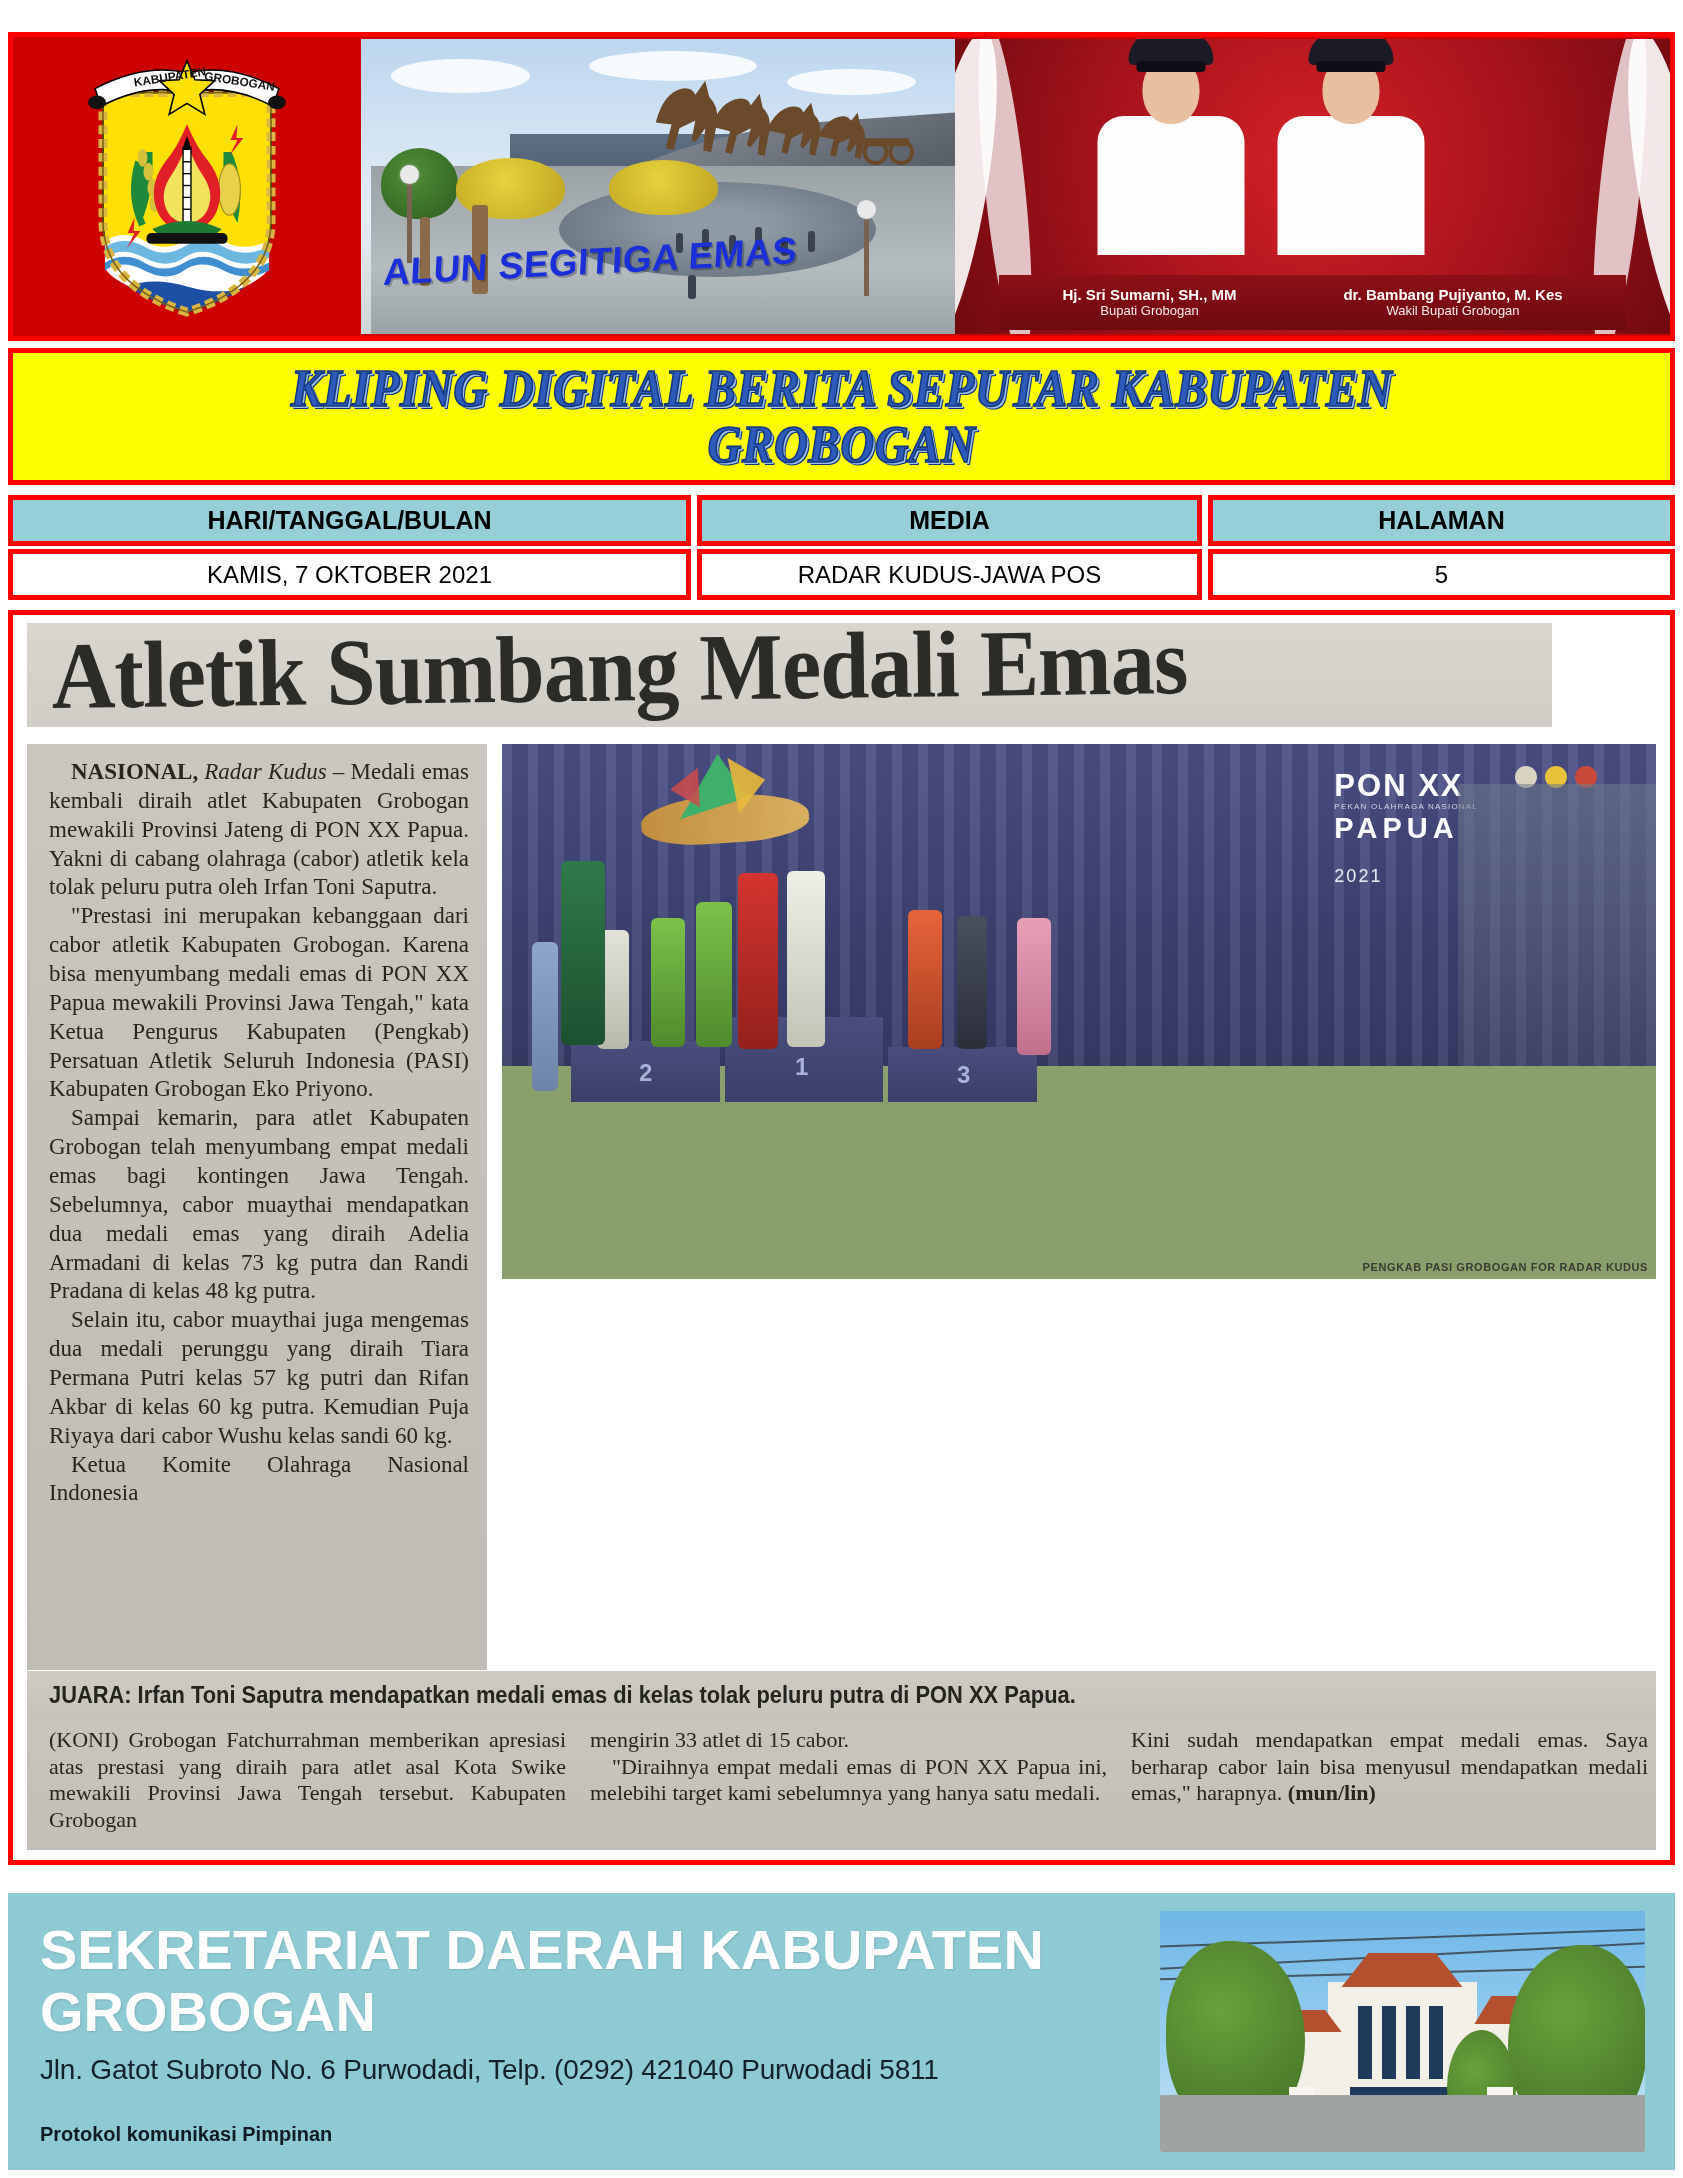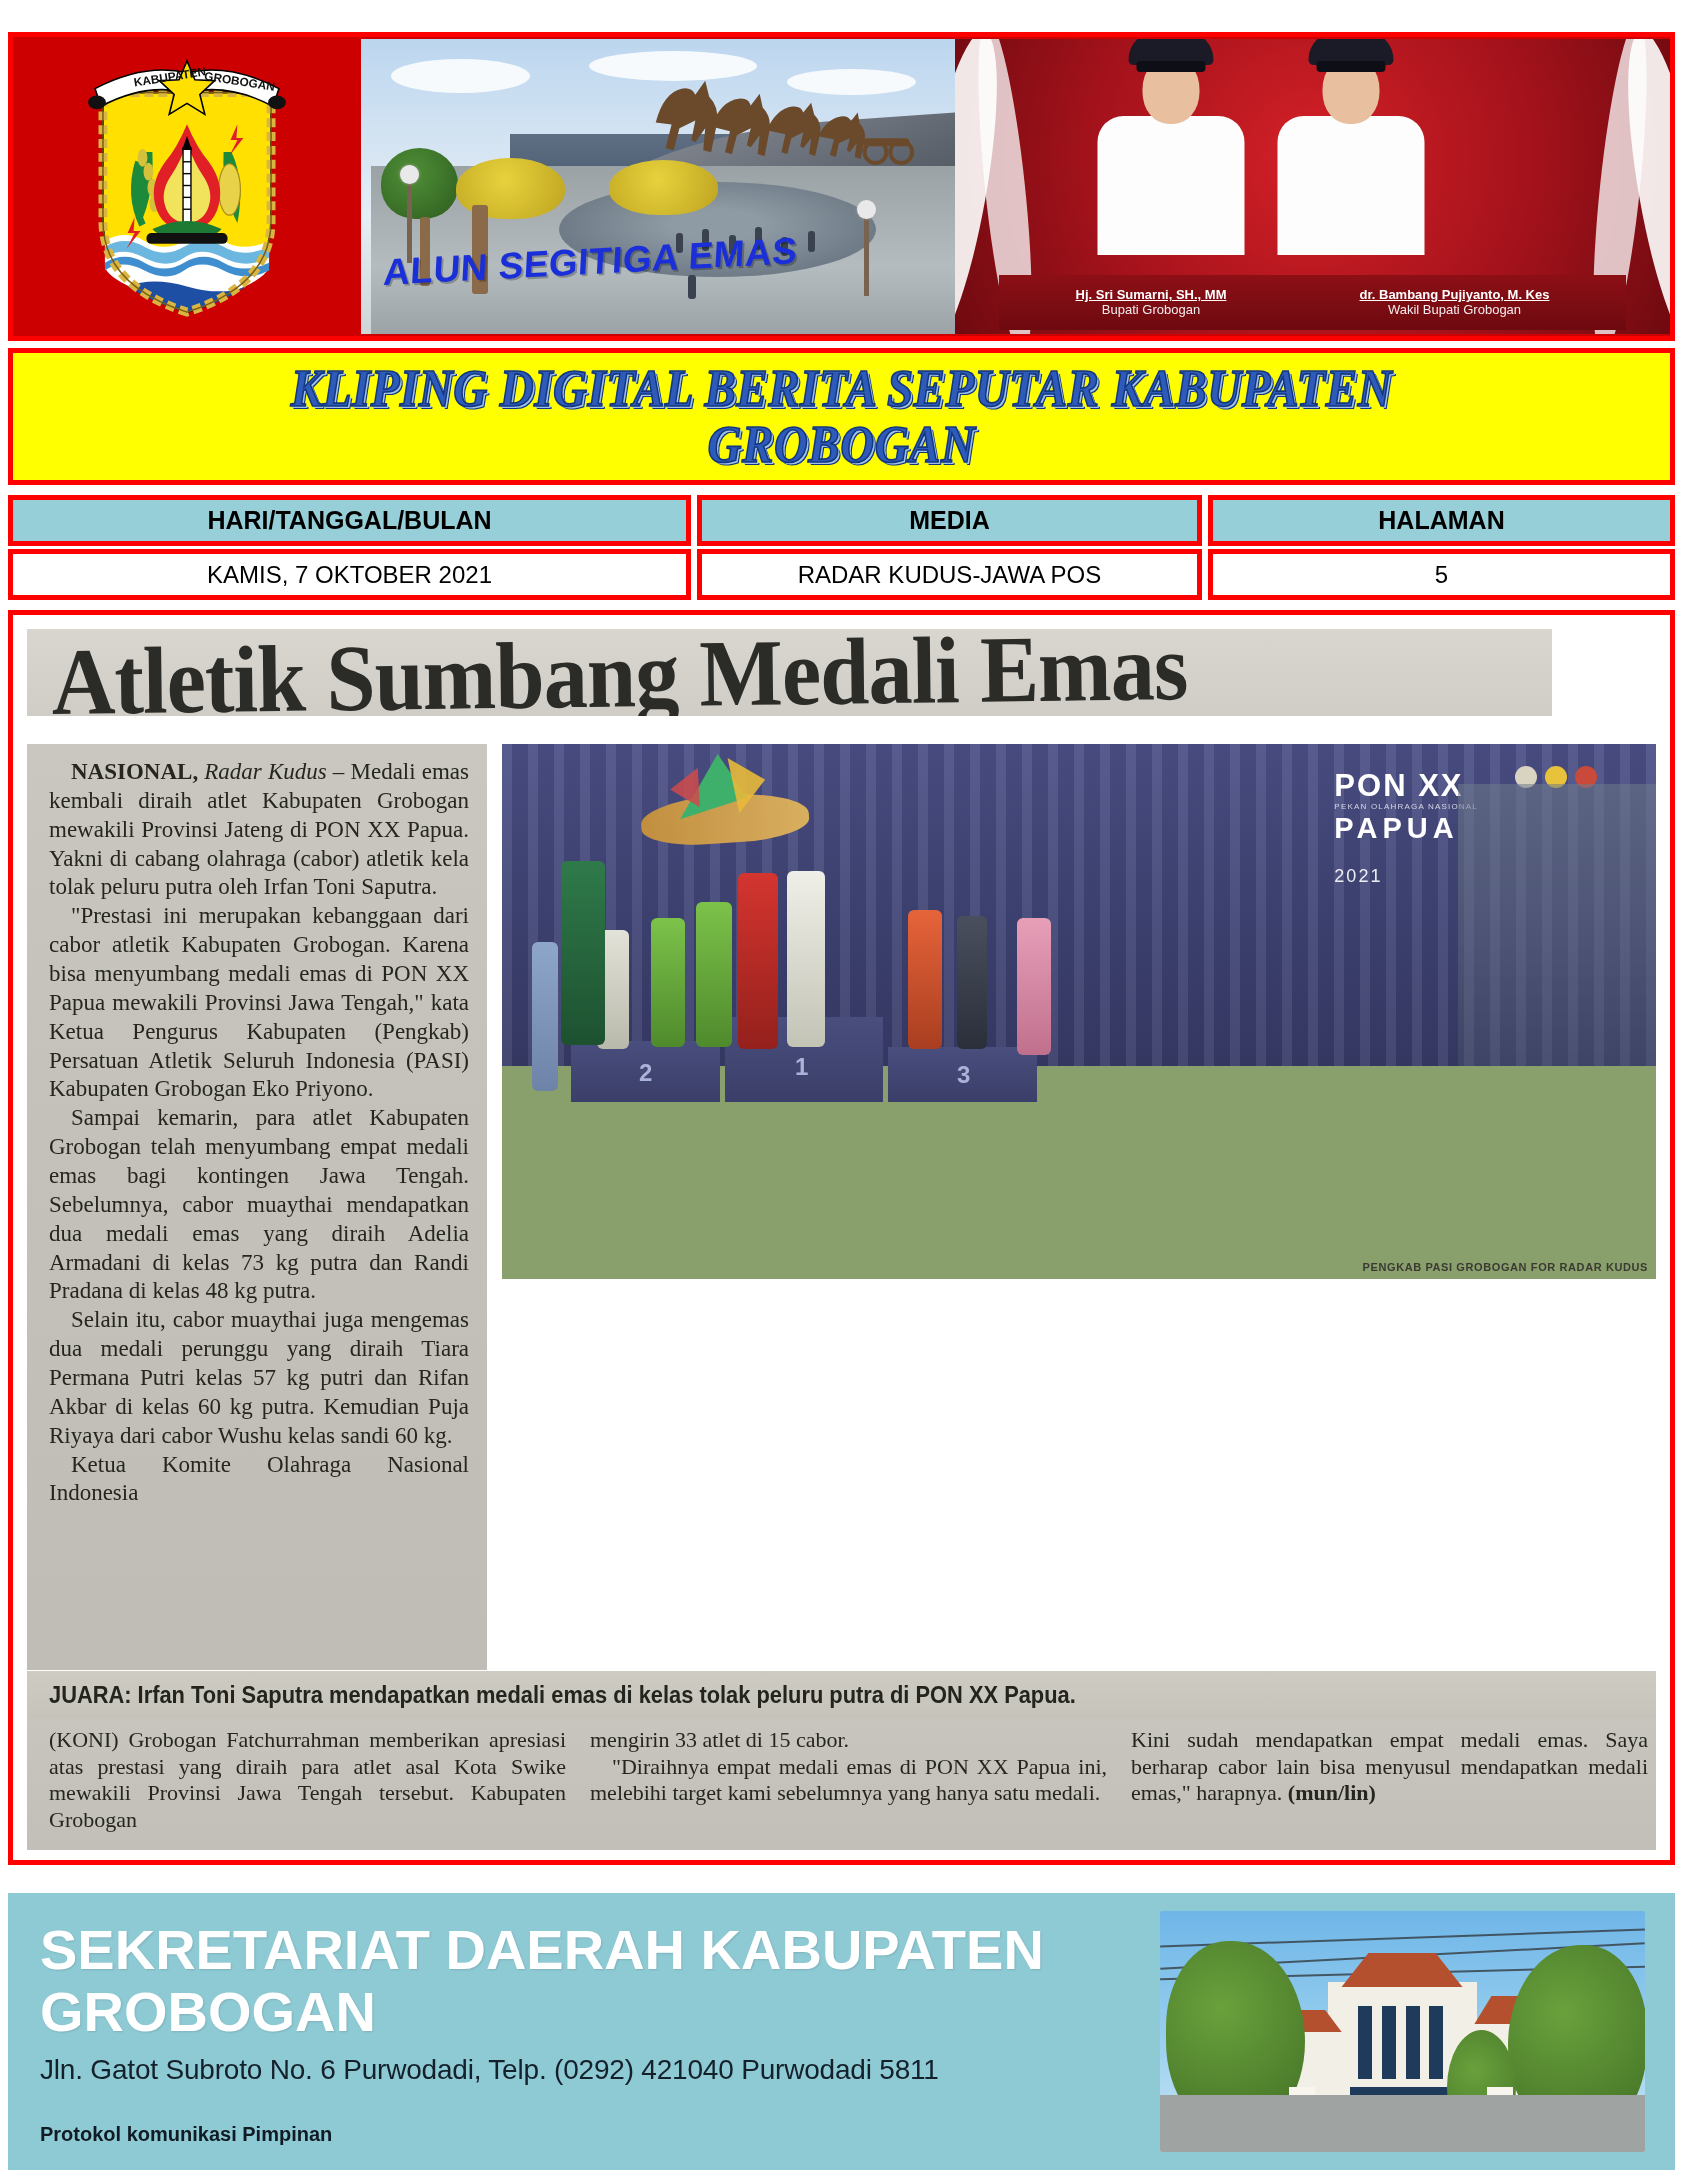--- a/index.html
+++ b/index.html
@@ -75,21 +75,21 @@
   .off-cap  { position:absolute; left:50%; transform:translateX(-50%); top:-24px; width:85px; height:34px; background:#1b1b28; border-radius: 44px 44px 8px 8px; }
   .off-cap::after{ content:""; position:absolute; left:8px; bottom:-7px; width:69px; height:11px; background:#0e0e16; border-radius:4px; }
   .off-body { position:absolute; top:61px; left:50%; transform:translateX(-50%); width:147px; height:139px; background:#fdfdfd; border-radius:26px 26px 0 0; }
   .off-namebar {
     position:absolute; left:44px; right:44px; bottom:4px; height:55px;
     background: linear-gradient(#8d0f16,#6d0a10);
     display:flex; align-items:center; justify-content:space-around;
     padding: 0 10px;
   }
   .off-name { text-align:center; color:#fff; line-height:1.08; }
-  .off-name .n { font-size:13px; font-weight:700; white-space:nowrap;text-decoration:underline; }
+  .off-name .n { font-size:15px; font-weight:700; white-space:nowrap; }
   .off-name .r { font-size:13px; font-weight:400; opacity:.92; white-space:nowrap; }
 
   
   .title-banner {
     position: absolute; left: 8px; top: 348px; width: 1667px; height: 137px;
     background: #FFFF00; border: 5px solid #FF0000;
     display:flex; align-items:center; justify-content:center;
   }
   .title-text {
     font-family: "Liberation Serif", serif;
@@ -121,21 +121,21 @@
 
   
   .clip-frame {
     position:absolute; left:8px; top:610px; width:1667px; height:1255px;
     border:5px solid #FF0000; background:#fff; overflow:hidden;
   }
   .clip-inner { position:absolute; left:14px; top:8px; right:14px; bottom:10px; }
 
   
   .np-headline {
-    position:absolute; left:0; top:6px; width:1525px; height:87px;
+    position:absolute; left:0; top:0; width:1525px; height:104px;
     background: linear-gradient(#d8d6cf, #cfcdc6);
     overflow:hidden;
   }
   .np-headline span {
     position:absolute; left:24px; top:-2px;
     font-family: "Liberation Serif", serif; font-weight:700;
     font-size:95px; color:#2b2b28; letter-spacing:-1px;
     transform: scaleX(.93) rotate(-.7deg); transform-origin:left top;
     white-space:nowrap;
   }

